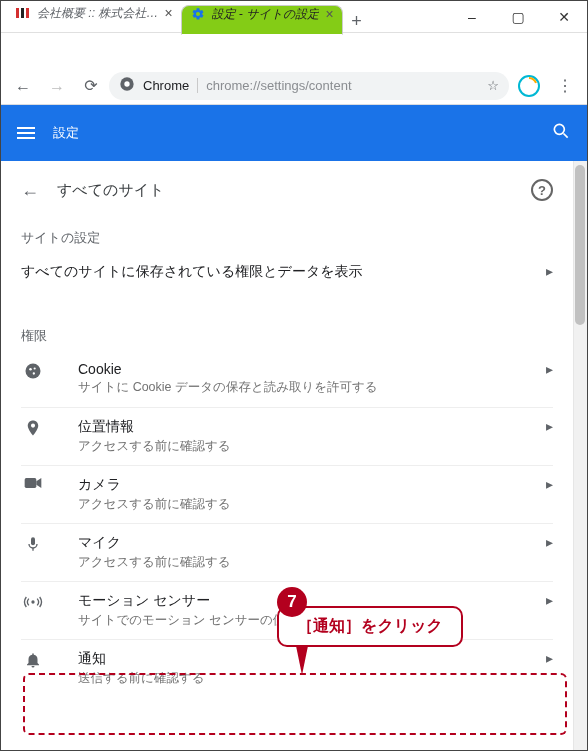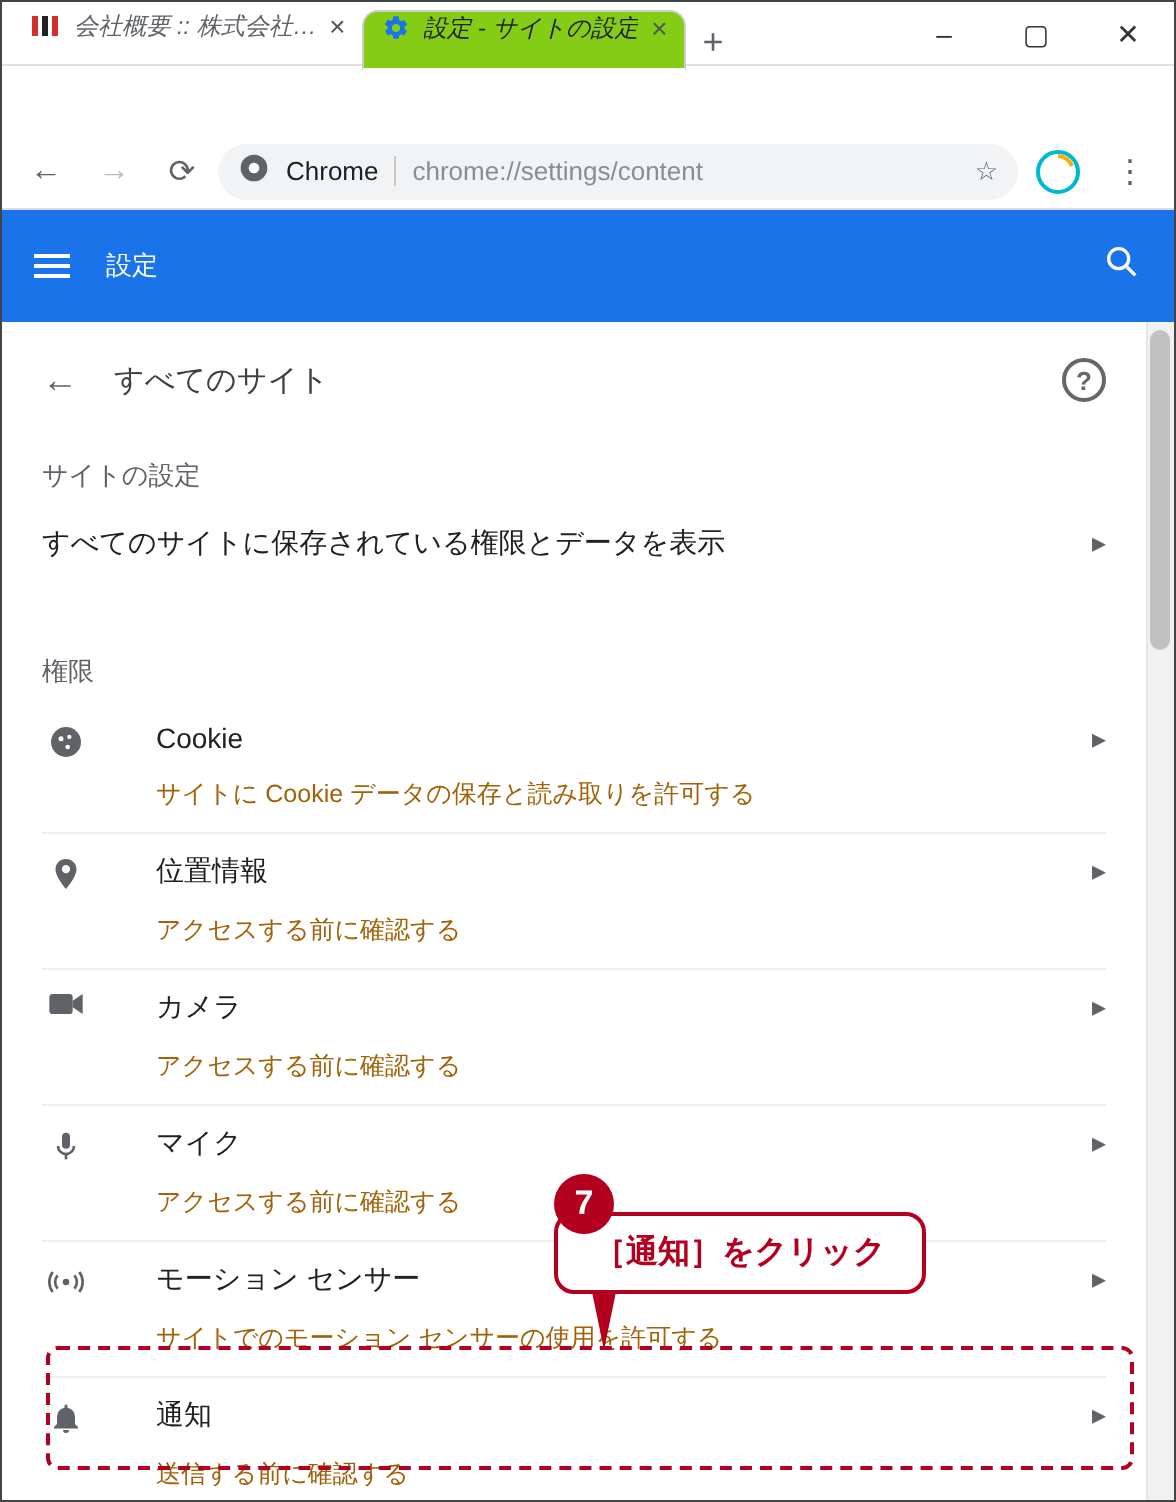--- a/index.html
+++ b/index.html
@@ -137,21 +137,21 @@
     min-height: 56px;
     padding: 10px 0;
     border-top: 1px solid #eee;
     gap: 33px;
     position:relative;
   }
   .row:first-of-type { border-top:none; }
   .row .icon { width:24px; display:flex; justify-content:center; color:#5f6368; font-size:18px; }
   .row .texts { flex:1; }
   .row .title { font-size:14px; color:#202124; }
-  .row .sub { font-size:12.5px; color:#a16207; margin-top:12px; }
+  .row .sub { font-size:12.5px; color:#737373; margin-top:2px; }
   .row .chev { color:#5f6368; font-size:14px; }
   .row.simple { min-height:48px; }
   
   .highlight-box {
     position:absolute;
     border: 2.5px dashed #b3001e;
     border-radius: 6px;
     pointer-events:none;
     z-index:50;
   }

